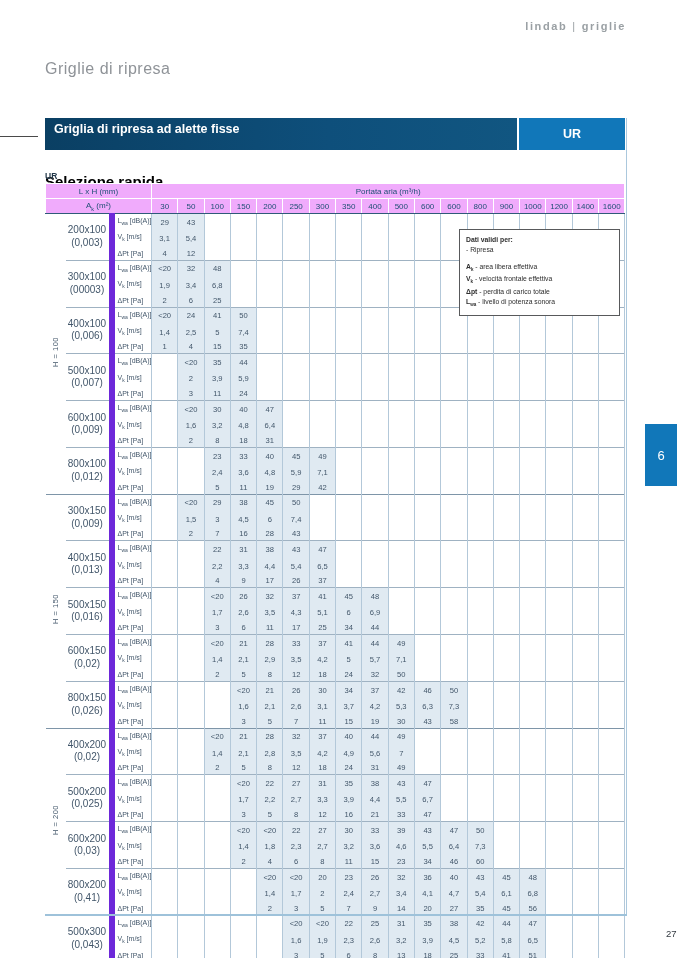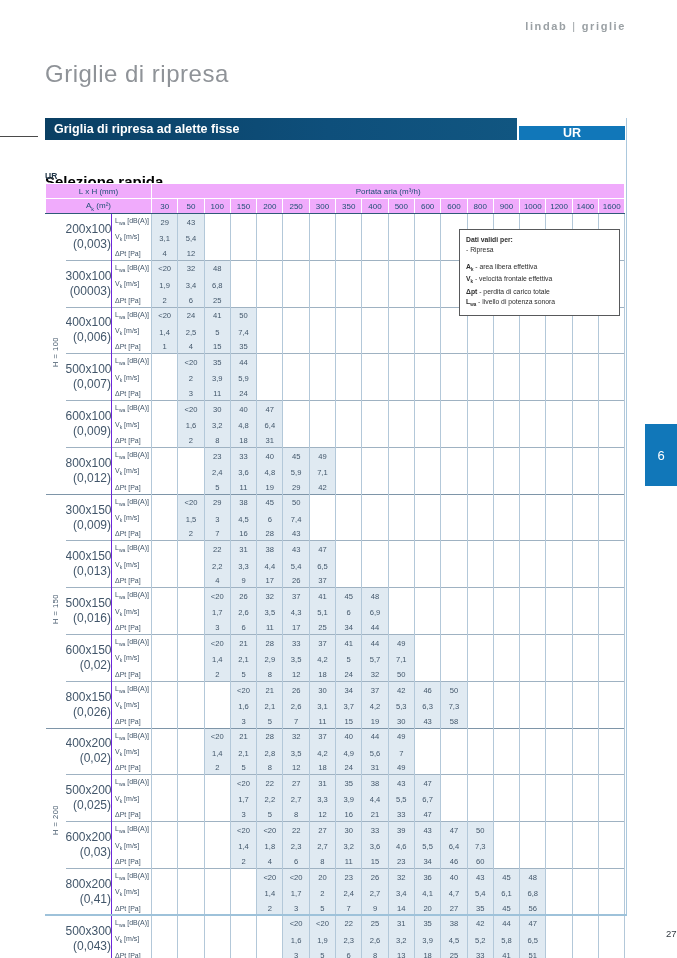--- a/index.html
+++ b/index.html
@@ -8,26 +8,25 @@
     background:#ffffff;font-family:"Liberation Sans",sans-serif;
     -webkit-font-smoothing:antialiased;
   }
   .brand{
     position:absolute;top:20px;right:51px;
     font-size:11px;font-weight:bold;color:#9aa0a4;letter-spacing:1.6px;
   }
   .brand .sep{font-weight:normal;padding:0 5px;color:#9aa0a4;}
   .page-title{
     position:absolute;top:60px;left:45px;
-    font-size:24px;color:#8f9398;letter-spacing:0.5px;font-weight:normal;
+    font-size:16px;color:#8f9398;letter-spacing:0.5px;font-weight:normal;
   }
   .banner{
-    position:absolute;top:118px;left:45px;width:580px;height:22px;
+    position:absolute;top:118px;left:45px;width:580px;height:32px;
     display:flex;
-    align-items:flex-end;
   }
   .banner .main{
     flex:1;background:linear-gradient(90deg,#0a3f63 0%,#0e4f7b 60%,#115681 100%);
     color:#fff;font-size:12.5px;font-weight:bold;
     line-height:22px;padding-left:9px;
   }
   .banner .gap{width:2px;background:#fff;}
   .banner .code{
     width:106px;background:#1177b9;color:#fff;font-size:12.5px;font-weight:bold;
     display:flex;align-items:center;justify-content:center;
@@ -50,22 +49,22 @@
   }
   thead tr:first-child th{border-bottom:1px solid #ffffff;}
   thead th sub{font-size:5.5px;}
   tbody td{
     height:13px;padding:0;font-size:7.6px;color:#42566a;text-align:center;
     line-height:13px;white-space:nowrap;overflow:hidden;
   }
   td.val{border-left:1px solid #b3c8d9;border-right:1px solid #b3c8d9;}
   td.val.filled{background:#e0eaf2;}
   td.size-cell{
-    border-right:1px solid #6d28d9;vertical-align:middle;
-    font-size:12px;line-height:1.25;text-align:right;
+    border-right:6px solid #6d28d9;vertical-align:middle;
+    font-size:10px;line-height:1.25;
   }
   td.param-cell{
     border-right:1px solid #b3c8d9;text-align:left;padding-left:3px;font-size:7px;
   }
   td.param-cell sub, td.size-cell sub{font-size:5px;}
   td.h-gutter{vertical-align:middle;text-align:center;}
   .vert{
     display:inline-block;writing-mode:vertical-rl;transform:rotate(180deg);
     font-size:7.5px;color:#42566a;letter-spacing:0.5px;
   }

